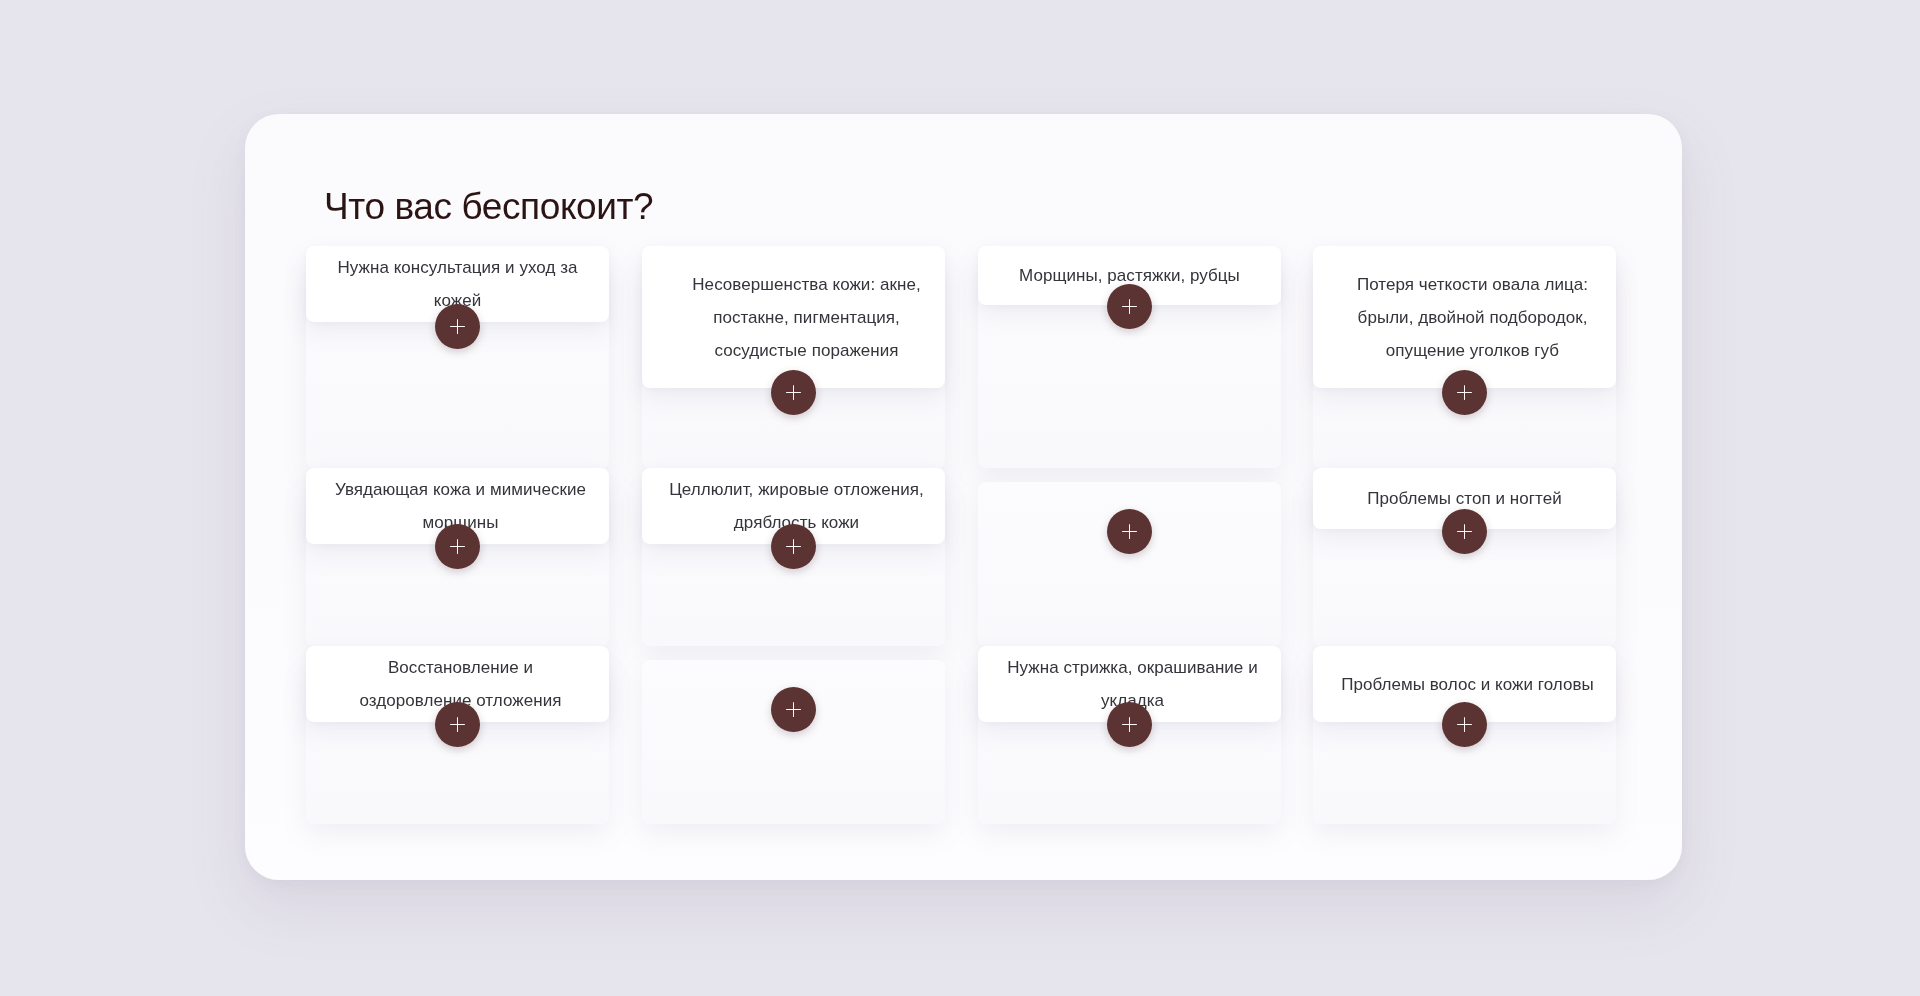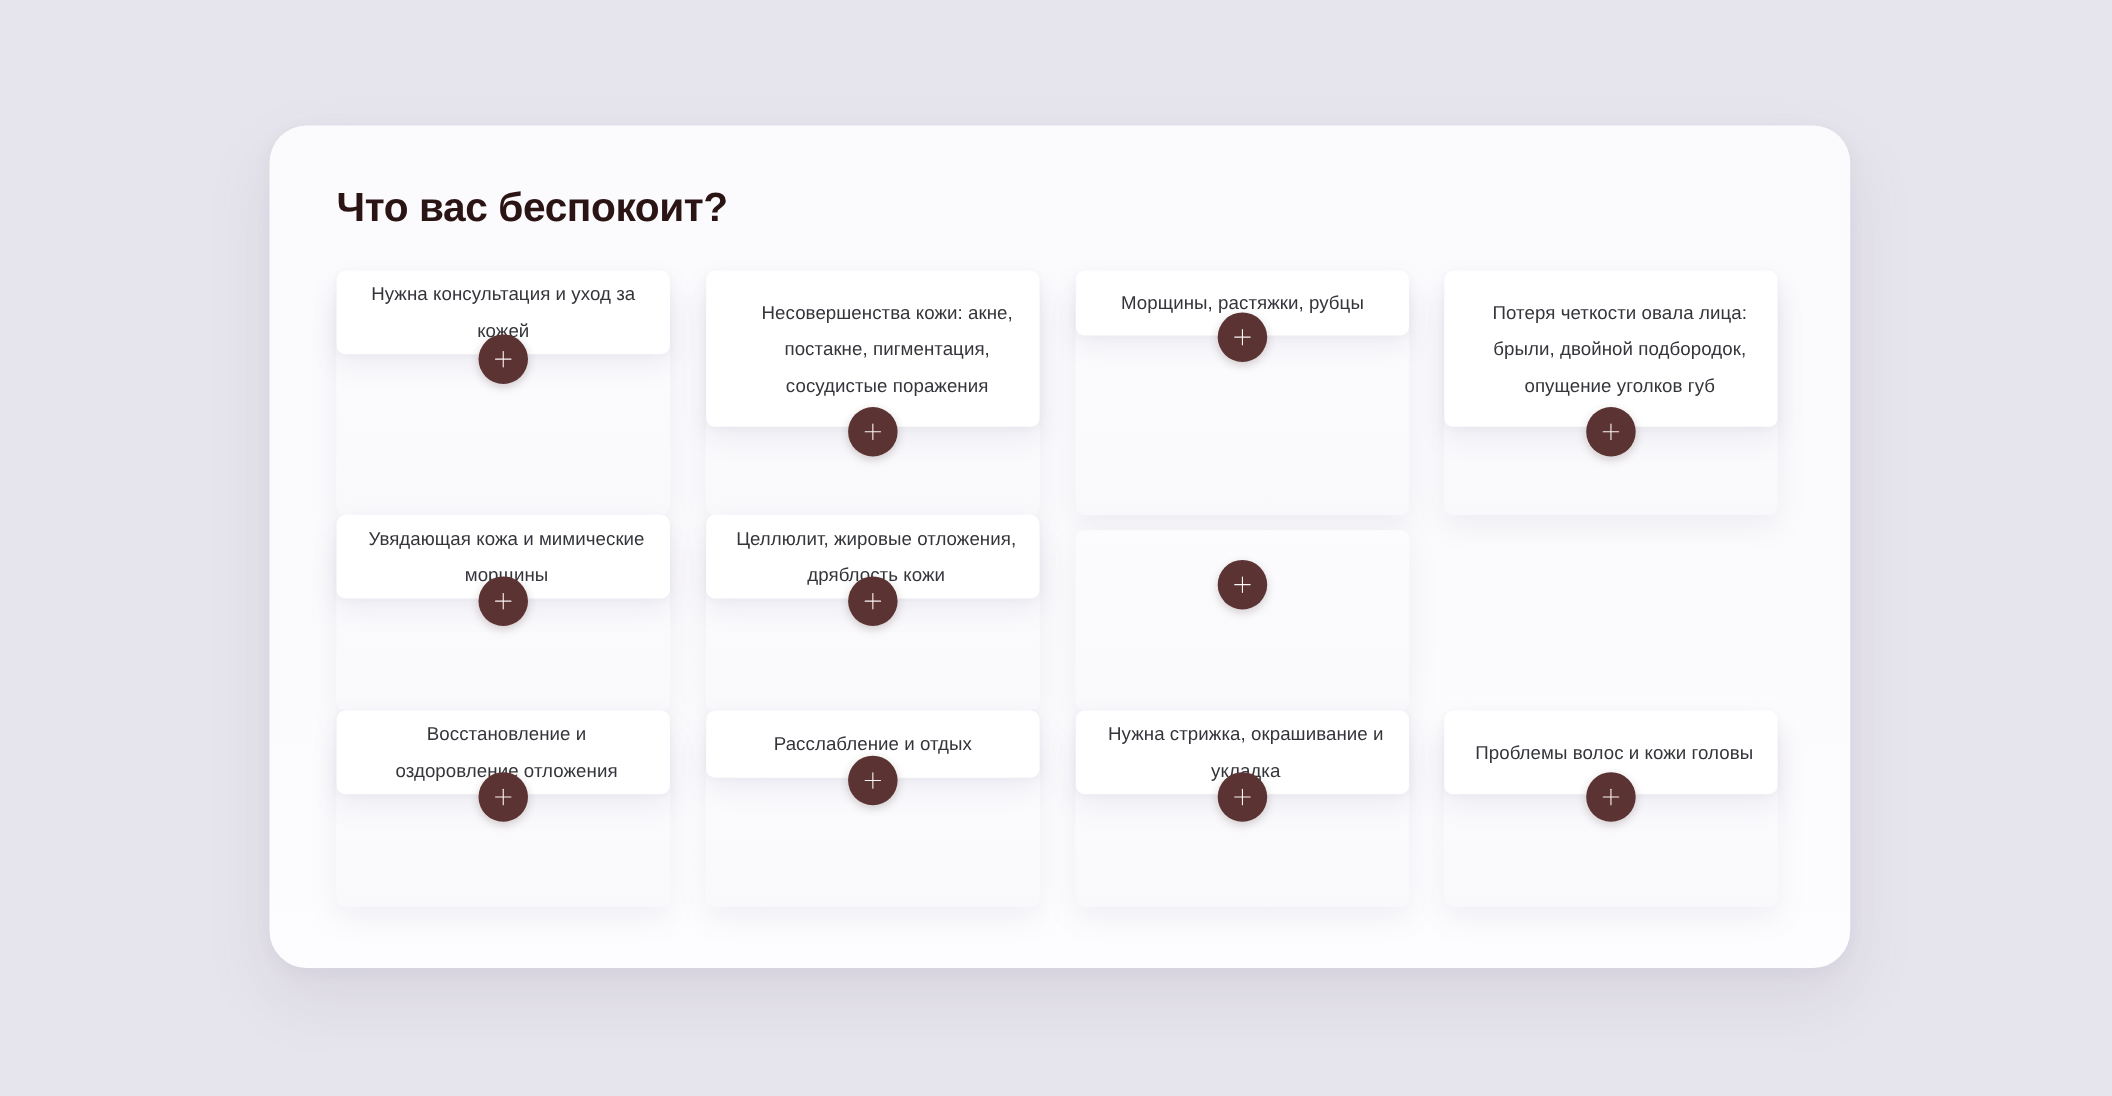--- a/index.html
+++ b/index.html
@@ -28,24 +28,24 @@
     box-shadow: 0 26px 58px rgba(120, 114, 150, 0.13),
                 0 4px 14px rgba(120, 114, 150, 0.06);
     box-sizing: border-box;
     padding: 0;
   }
 
   #section-title {
     position: absolute;
     left: 61px;
     top: 53px;
-    margin: 0;
+    margin: 18px;
     font-size: 37px;
     line-height: 44px;
-    font-weight: 700;
+    font-weight: 400;
     letter-spacing: -0.4px;
     color: #2b1414;
     white-space: nowrap;
   }
 
   
   #concerns-grid {
     position: absolute;
     left: 61px;
     top: 132px;
@@ -243,40 +243,46 @@
         </button>
       </div>
 
       <div class="concern-card col-3 h-8">
         <div class="card-backplate"></div>
         <button class="card-plus">
           <span class="plus-glyph"></span>
         </button>
       </div>
 
+      <div class="concern-card col-4 h-8">
+        <div class="card-backplate"></div>
+        <div class="card-face">
+          <span class="card-label">Проблемы стоп и ногтей</span>
+        </div>
+        <button class="card-plus">
+          <span class="plus-glyph"></span>
+        </button>
+      </div>
 
     </div>
 
     <div class="grid-row row-3">
 
       <div class="concern-card col-1 h-7">
         <div class="card-backplate"></div>
         <div class="card-face">
           <span class="card-label">Восстановление и оздоровление отложения</span>
         </div>
         <button class="card-plus">
           <span class="plus-glyph"></span>
         </button>
       </div>
 
       <div class="concern-card col-2 h-8">
         <div class="card-backplate"></div>
-        <div class="card-face">
-          <span class="card-label">Расслабление и отдых</span>
-        </div>
         <button class="card-plus">
           <span class="plus-glyph"></span>
         </button>
       </div>
 
       <div class="concern-card col-3 h-7">
         <div class="card-backplate"></div>
         <div class="card-face">
           <span class="card-label">Нужна стрижка, окрашивание и укладка</span>
         </div>

